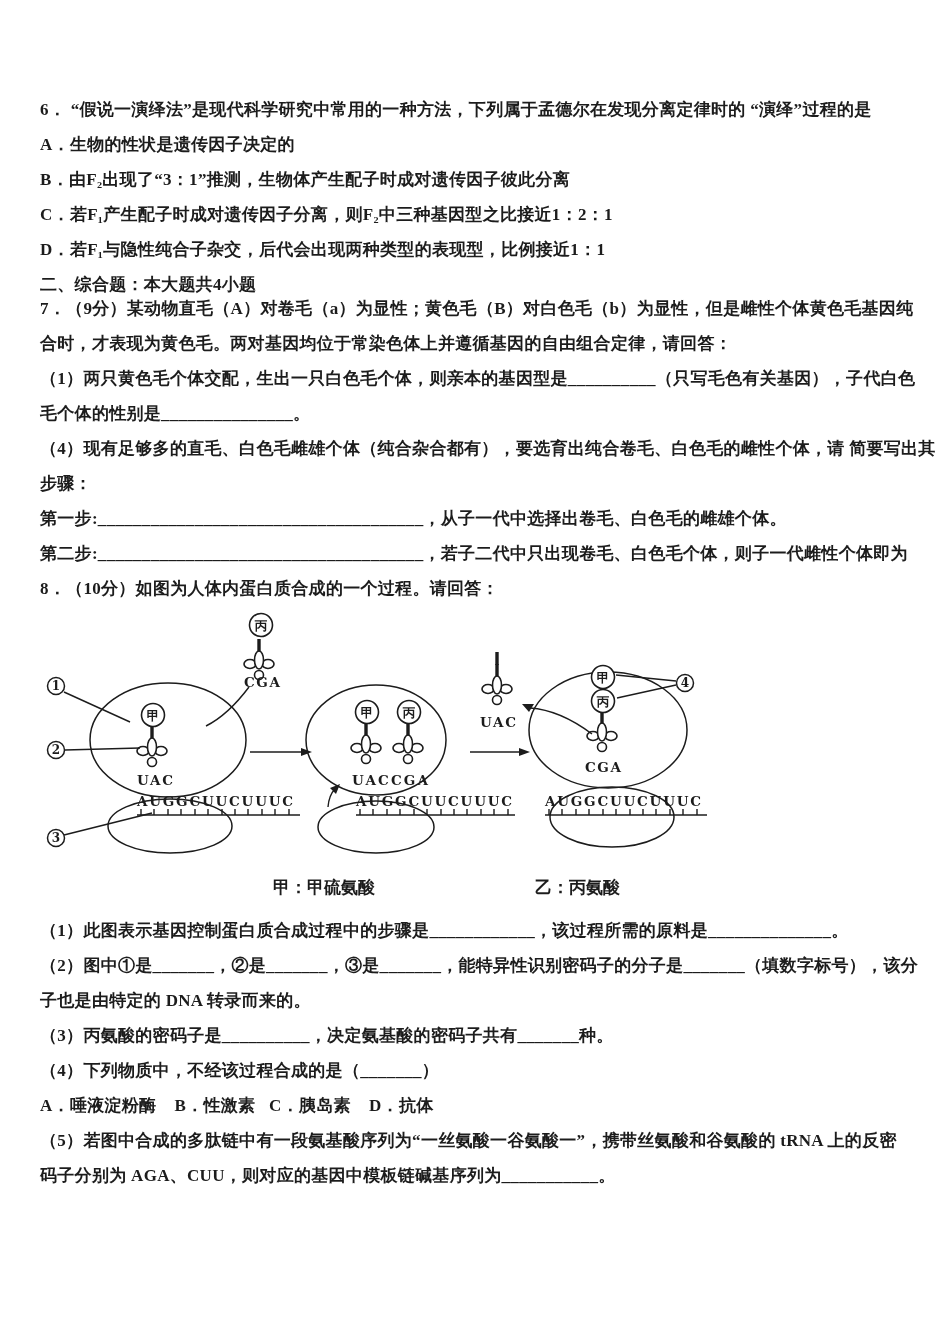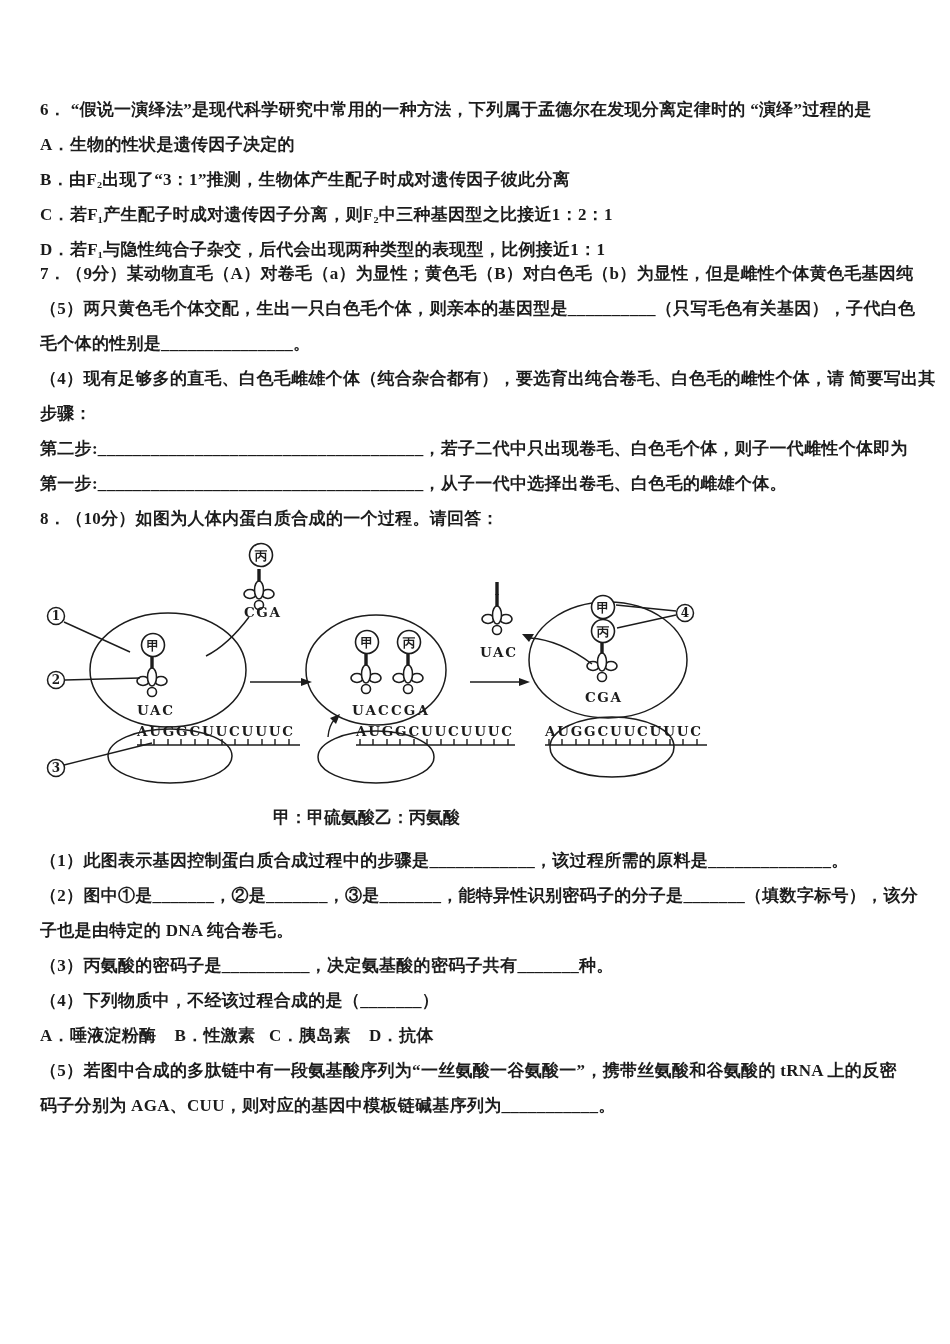--- a/index.html
+++ b/index.html
@@ -4,21 +4,21 @@
 <style>
   html,body{margin:0;padding:0;background:#ffffff;}
   body{width:950px;min-height:1344px;color:#1c1c1c;
        font-family:"Liberation Serif","DejaVu Serif",serif;font-weight:bold;}
   .doc{padding:92px 20px 40px 40px;}
   .line{font-size:17px;line-height:35px;white-space:pre;letter-spacing:0.3px;}
   .blk-q7{margin-top:-11.5px;font-family:Liberation Serif, serif;}
   .svgwrap{margin-left:-40px;margin-top:-10.5px;width:950px;height:265px;}
   .caption{margin-top:9.5px;font-size:17px;line-height:35px;white-space:pre;}
   .caption .jia{margin-left:210px;padding-left:23px;}
-  .caption .yi{text-align:center;}
+  .caption .yi{margin-left:160px;text-align:center;}
   .blk-q8q{margin-top:8px;}
   svg .ln{stroke:#1c1c1c;stroke-width:1.4;fill:none;}
   svg .shape{stroke:#1c1c1c;stroke-width:1.5;fill:none;}
   svg .fillw{stroke:#1c1c1c;stroke-width:1.6;fill:#ffffff;}
   svg .arrow{fill:#1c1c1c;stroke:none;}
   svg text{font-family:"DejaVu Serif","Liberation Serif",serif;font-weight:bold;fill:#1c1c1c;}
   svg .seq{font-size:13.5px;}
   svg .aa{font-size:12.5px;text-anchor:middle;}
   svg .digit{font-size:12px;text-anchor:middle;}
 </style>
@@ -28,29 +28,31 @@
 <div class="doc">
 
   <div>
     <div class="line">6． “假说一演绎法”是现代科学研究中常用的一种方法，下列属于孟德尔在发现分离定律时的 “演绎”过程的是</div>
     <div class="line">A．生物的性状是遗传因子决定的</div>
     <div class="line">B．由F₂出现了“3：1”推测，生物体产生配子时成对遗传因子彼此分离</div>
     <div class="line">C．若F₁产生配子时成对遗传因子分离，则F₂中三种基因型之比接近1：2：1</div>
     <div class="line">D．若F₁与隐性纯合子杂交，后代会出现两种类型的表现型，比例接近1：1</div>
   </div>
 
+  <div class="line">二、综合题：本大题共4小题</div>
 
   <div class="blk-q7">
     <div class="line">7．（9分）某动物直毛（A）对卷毛（a）为显性；黄色毛（B）对白色毛（b）为显性，但是雌性个体黄色毛基因纯</div>
-    <div class="line">（5）两只黄色毛个体交配，生出一只白色毛个体，则亲本的基因型是__________（只写毛色有关基因），子代白色</div>
+    <div class="line">合时，才表现为黄色毛。两对基因均位于常染色体上并遵循基因的自由组合定律，请回答：</div>
+    <div class="line">（1）两只黄色毛个体交配，生出一只白色毛个体，则亲本的基因型是__________（只写毛色有关基因），子代白色</div>
     <div class="line">毛个体的性别是_______________。</div>
     <div class="line">（4）现有足够多的直毛、白色毛雌雄个体（纯合杂合都有），要选育出纯合卷毛、白色毛的雌性个体，请 简要写出其</div>
     <div class="line">步骤：</div>
+    <div class="line">第一步:_____________________________________，从子一代中选择出卷毛、白色毛的雌雄个体。</div>
     <div class="line">第二步:_____________________________________，若子二代中只出现卷毛、白色毛个体，则子一代雌性个体即为</div>
-    <div class="line">第一步:_____________________________________，从子一代中选择出卷毛、白色毛的雌雄个体。</div>
     <div class="line">8．（10分）如图为人体内蛋白质合成的一个过程。请回答：</div>
   </div>
 
   <div class="svgwrap">
   <svg width="950" height="265" viewBox="0 0 950 265">
     <defs>
       <g id="trna">
         <line x1="0" y1="-24" x2="0" y2="-9" stroke="#1c1c1c" stroke-width="3.4"></line>
         <ellipse class="fillw" cx="-9" cy="1" rx="6" ry="4.5"></ellipse>
         <ellipse class="fillw" cx="9" cy="1" rx="6" ry="4.5"></ellipse>
@@ -151,21 +153,21 @@
       <line class="ln" x1="676" y1="90" x2="617" y2="103"></line>
     </g>
   </svg>
   </div>
 
   <div class="caption"><span class="jia">甲：甲硫氨酸</span><span class="yi">乙：丙氨酸</span></div>
 
   <div class="blk-q8q">
     <div class="line">（1）此图表示基因控制蛋白质合成过程中的步骤是____________，该过程所需的原料是______________。</div>
     <div class="line">（2）图中①是_______，②是_______，③是_______，能特异性识别密码子的分子是_______（填数字标号），该分</div>
-    <div class="line">子也是由特定的 DNA 纯合卷毛。</div>
+    <div class="line">子也是由特定的 DNA 转录而来的。</div>
     <div class="line">（3）丙氨酸的密码子是__________，决定氨基酸的密码子共有_______种。</div>
     <div class="line">（4）下列物质中，不经该过程合成的是（_______）</div>
     <div class="line">A．唾液淀粉酶    B．性激素   C．胰岛素    D．抗体</div>
     <div class="line">（5）若图中合成的多肽链中有一段氨基酸序列为“一丝氨酸一谷氨酸一”，携带丝氨酸和谷氨酸的 tRNA 上的反密</div>
     <div class="line">码子分别为 AGA、CUU，则对应的基因中模板链碱基序列为___________。</div>
   </div>
 
 </div>
 
 </body></html>

